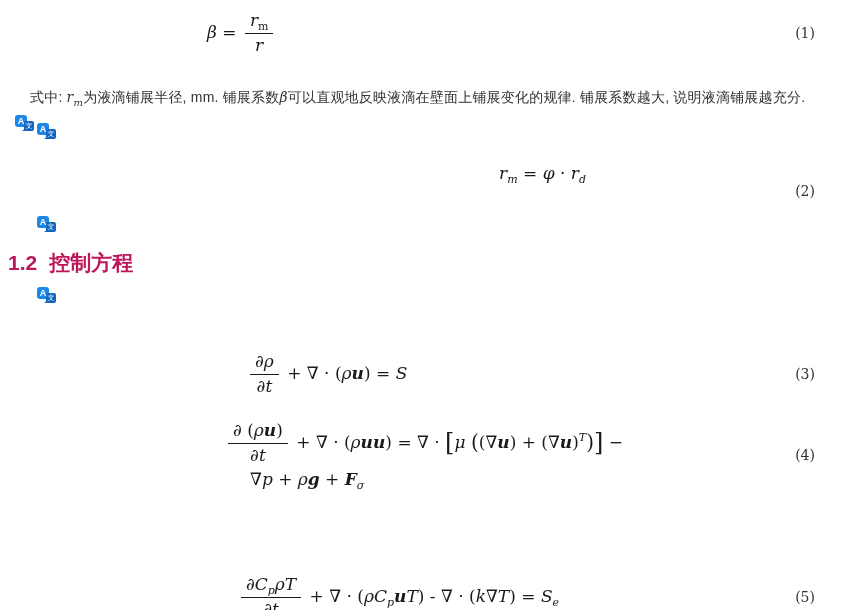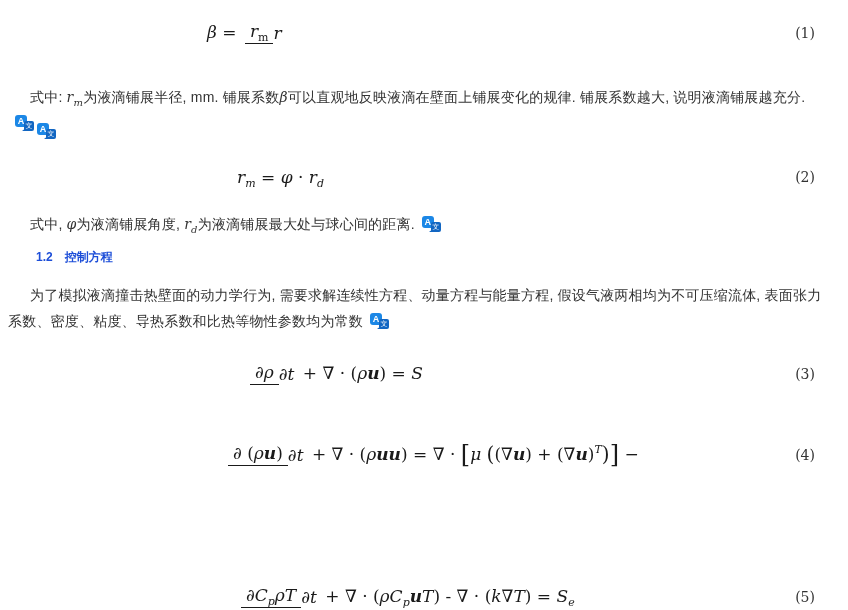--- a/index.html
+++ b/index.html
@@ -13,33 +13,33 @@
   .para {
     position:absolute; left:8px; right:20px;
     font-size:14px; line-height:21px; color:#333;
     text-indent:22px; letter-spacing:0.2px;
   }
   .para .mi, .mi { font-family:"DejaVu Serif","Liberation Serif",serif; font-style:italic; }
   .para sub { font-size:10px; font-family:"DejaVu Serif",serif; font-style:italic; }
   .p4 { line-height:26px; }
   
   .heading {
-    position:absolute; left:8px; font-size:12px; font-weight:bold; color:#1d4ed8;margin-left:28px;
+    position:absolute; left:8px; font-size:21px; font-weight:bold; color:#be185d;
   }
   .heading .hnum { margin-right:12px; }
   
   .eqrow { position:absolute; left:0; right:0; display:flex; align-items:center; }
   .formula {
     font-family:"DejaVu Serif","Liberation Serif",serif;
     font-size:17px; color:#1a1a1a; white-space:nowrap;
   }
   .formula sub { font-size:11px; line-height:0; }
   .formula sup { font-size:11px; line-height:0; }
   .frac {
-    display:inline-flex; flex-direction:row; align-items:center;
+    display:inline-flex; flex-direction:column; align-items:center;
     vertical-align:middle; margin:0 3px; line-height:1.15;
   }
   .frac .num { padding:0 5px 2px; border-bottom:1px solid #1a1a1a; }
   .frac .den { padding-top:2px; }
   .big  { font-size:24px; vertical-align:-2px; line-height:0; }
   .big2 { font-size:20px; vertical-align:-1px; line-height:0; }
   .eqnum {
     margin-left:auto; margin-right:33px;
     font-family:"DejaVu Serif","Liberation Serif",serif;
     font-size:14px; color:#333;
@@ -80,51 +80,52 @@
   </div>
 
   <p class="para" style="top:87px;">
     <span>式中: <i class="mi">r</i><sub>m</sub>为液滴铺展半径, mm. 铺展系数<i class="mi">β</i>可以直观地反映液滴在壁面上铺展变化的规律. 铺展系数越大, 说明液滴铺展越充分.</span><span class="tr-icon"><span class="tr-a">A</span><span class="tr-wen">文</span></span>
   </p>
 
   <p class="para" style="top:121px;">
     <span class="tr-icon"><span class="tr-a">A</span><span class="tr-wen">文</span></span>
   </p>
 
-  <div class="eqrow" style="top:163px;height:28px;">
+  <div class="eqrow" style="top:163px;height:28px;flex-direction:column;">
     <div class="formula" style="margin-left:237px;"><i>r</i><sub><i>m</i></sub> = <i>φ</i> · <i>r</i><sub><i>d</i></sub></div>
     <div class="eqnum">(2)</div>
   </div>
 
   <p class="para" style="top:214px;">
-    <span>式中, <i class="mi">φ</i>为液滴铺展角度, <i class="mi">r</i><sub>d</sub>为液滴铺展最大处与球心间的距离.</span><span class="tr-icon"><span class="tr-a">A</span><span class="tr-wen">文</span></span>
+    <span class="tr-icon"><span class="tr-a">A</span><span class="tr-wen">文</span></span>
   </p>
 
   <h2 class="heading" style="top:249px;">
     <span class="hnum">1.2</span><span>控制方程</span>
   </h2>
 
   <p class="para p4" style="top:282px;">
-    <span>为了模拟液滴撞击热壁面的动力学行为, 需要求解连续性方程、动量方程与能量方程, 假设气液两相均为不可压缩流体, 表面张力系数、密度、粘度、导热系数和比热等物性参数均为常数</span><span class="tr-icon"><span class="tr-a">A</span><span class="tr-wen">文</span></span>
+    <span class="tr-icon"><span class="tr-a">A</span><span class="tr-wen">文</span></span>
   </p>
 
   <div class="eqrow" style="top:352px;height:44px;">
     <div class="formula" style="margin-left:247px;"><span class="frac">
           <span class="num">∂<i>ρ</i></span>
           <span class="den">∂<i>t</i></span>
         </span> + ∇ · (<i>ρ</i><b><i>u</i></b>) = <i>S</i></div>
     <div class="eqnum">(3)</div>
   </div>
 
   <div class="eqrow" style="top:424px;height:62px;">
     <div class="formula" style="margin-left:225px;">
       <div><span class="frac">
             <span class="num">∂ (<i>ρ</i><b><i>u</i></b>)</span>
             <span class="den">∂<i>t</i></span>
           </span> + ∇ · (<i>ρ</i><b><i>uu</i></b>) = ∇ · <span class="big">[</span><i>μ</i> <span class="big2">(</span>(∇<b><i>u</i></b>) + (∇<b><i>u</i></b>)<sup><i>T</i></sup><span class="big2">)</span><span class="big">]</span> −</div>
+      <div class="eqline2">∇<i>p</i> + <i>ρ</i><b><i>g</i></b> + <b><i>F</i></b><sub><i>σ</i></sub></div>
     </div>
     <div class="eqnum">(4)</div>
   </div>
 
   <div class="eqrow" style="top:539px;height:48px;margin-top:34px;">
     <div class="formula" style="margin-left:238px;"><span class="frac">
           <span class="num">∂<i>C</i><sub><i>p</i></sub><i>ρT</i></span>
           <span class="den">∂<i>t</i></span>
         </span> + ∇ · (<i>ρC</i><sub><i>p</i></sub><b><i>u</i></b><i>T</i>) - ∇ · (<i>k</i>∇<i>T</i>) = <i>S</i><sub><i>e</i></sub></div>
     <div class="eqnum">(5)</div>

